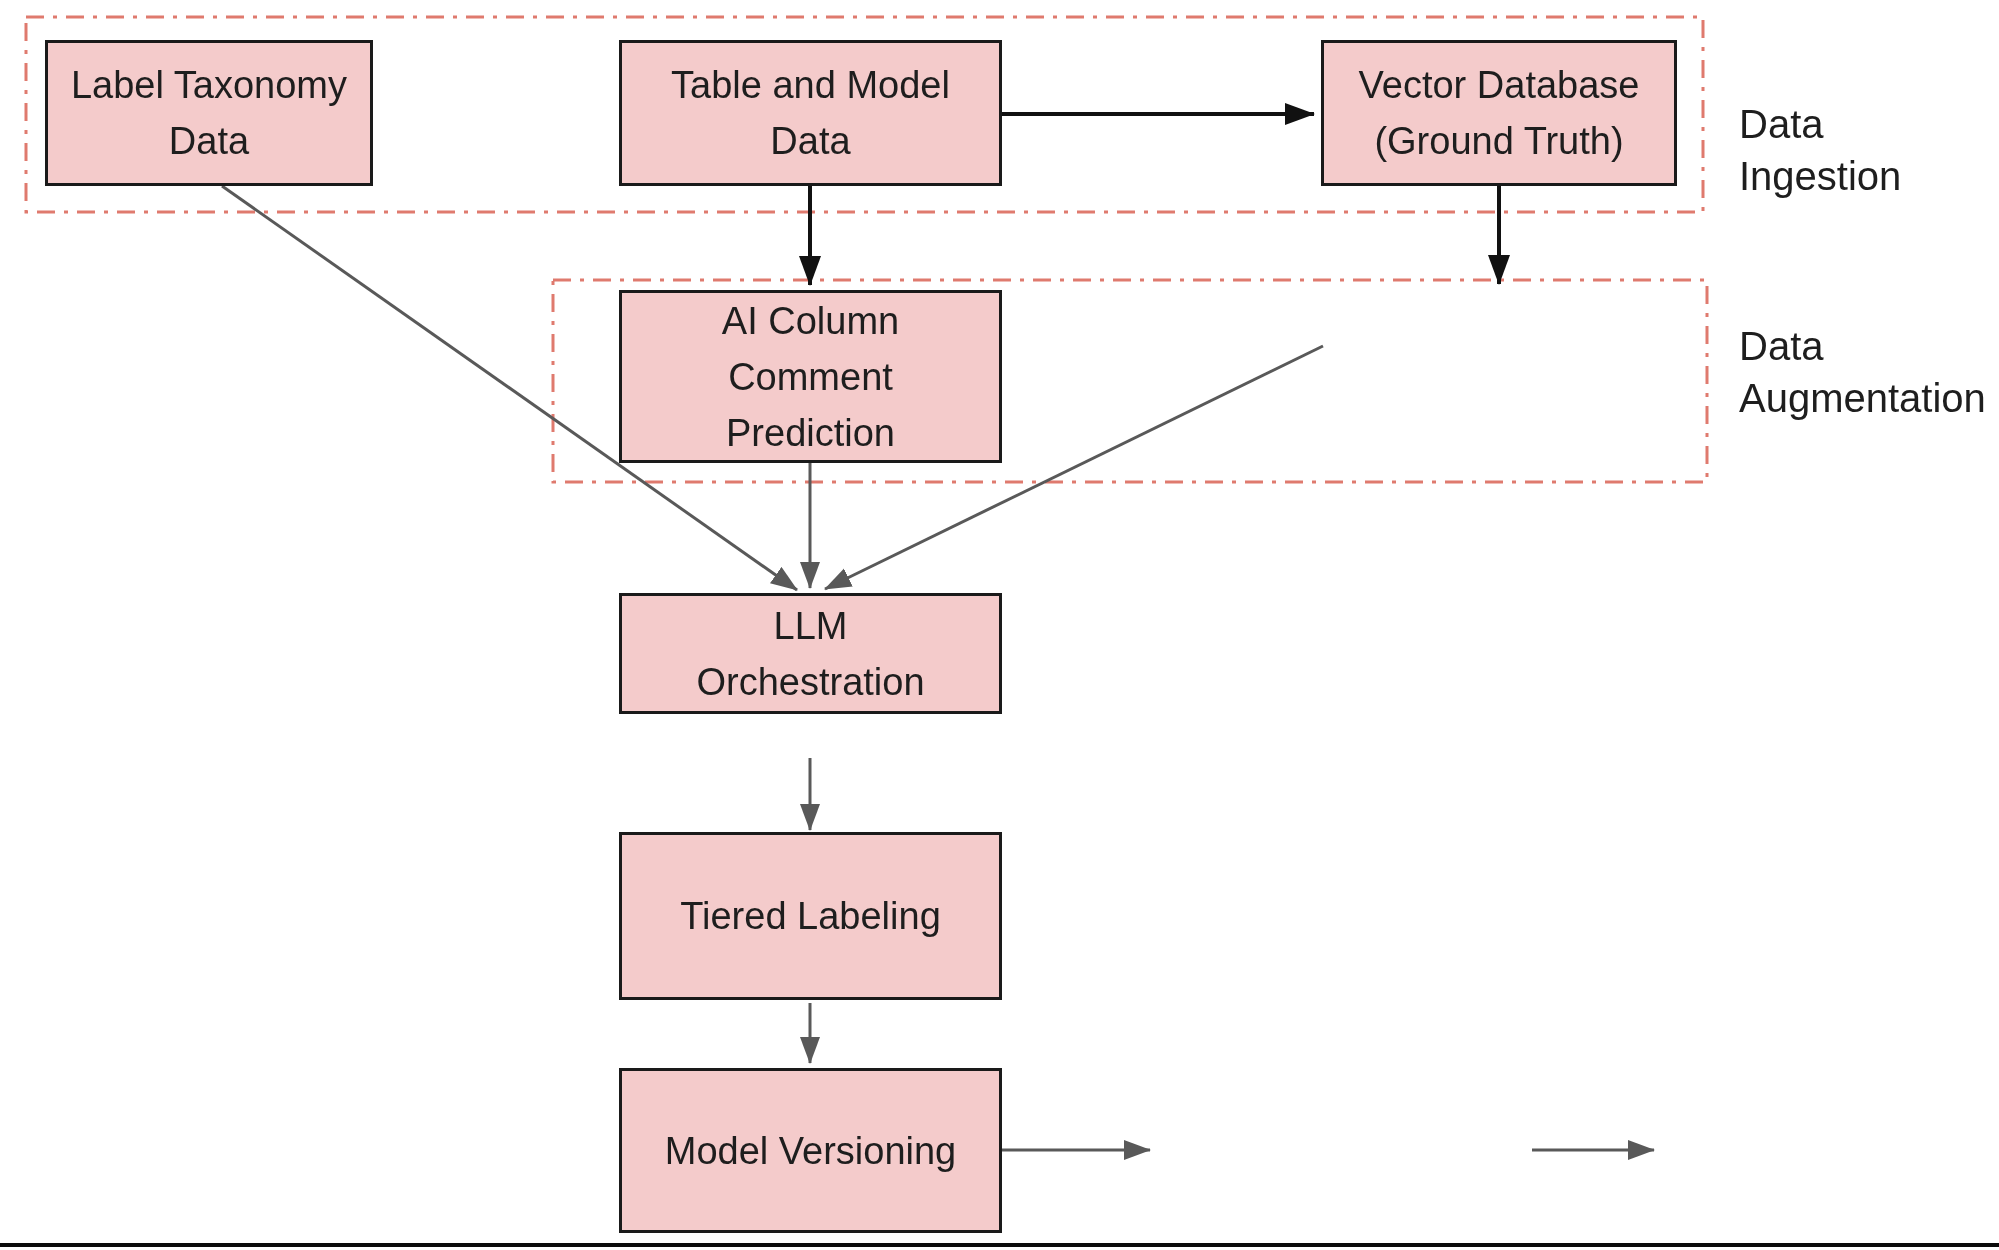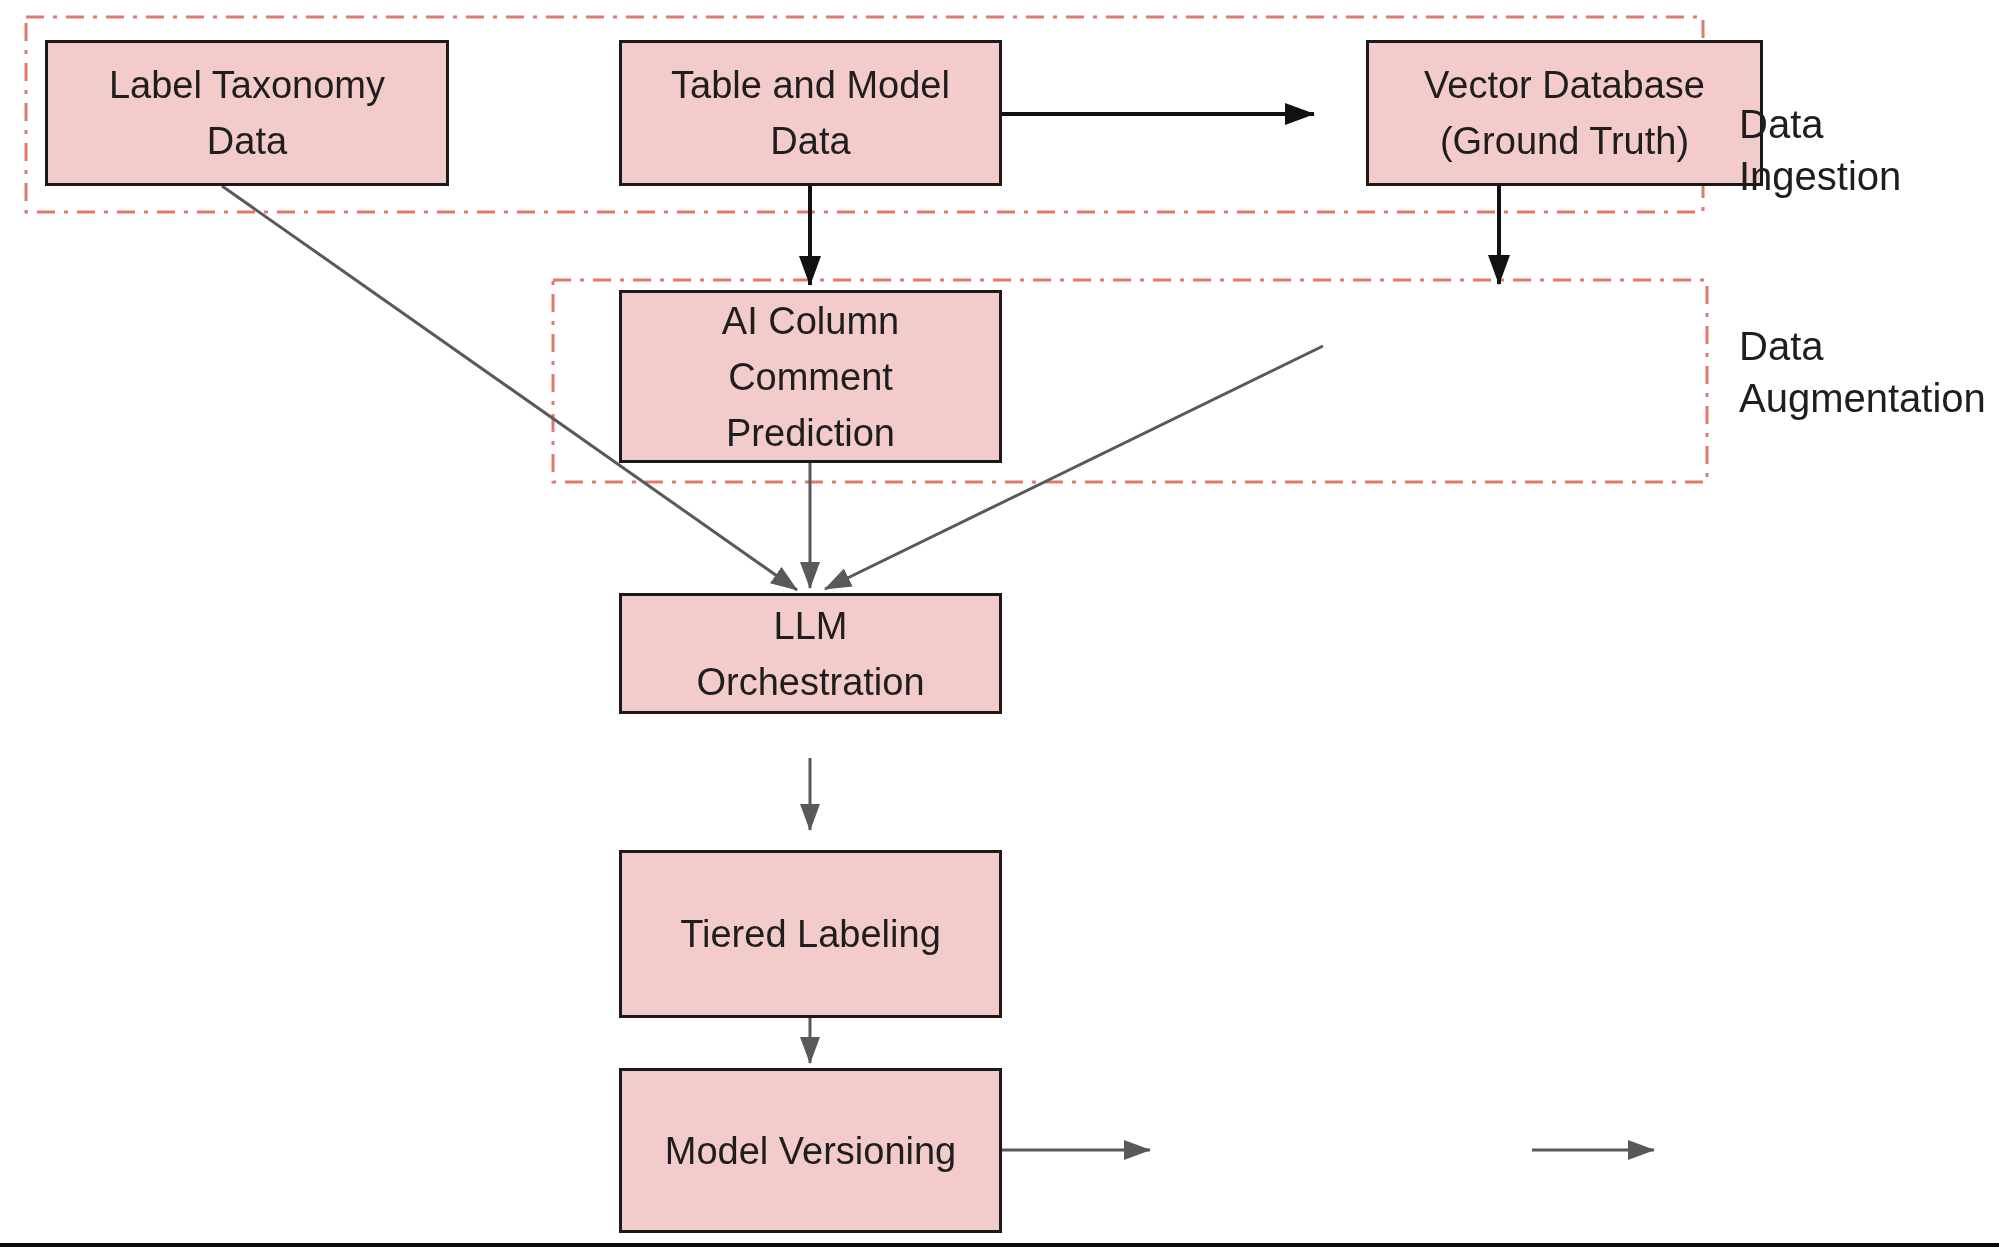--- a/index.html
+++ b/index.html
@@ -42,44 +42,44 @@
 
     <line x1="222" y1="186" x2="797" y2="590" stroke="#595959" stroke-width="3" marker-end="url(#headGray)"></line>
     <line x1="810" y1="463" x2="810" y2="588" stroke="#595959" stroke-width="3" marker-end="url(#headGray)"></line>
     <line x1="1323" y1="346" x2="825" y2="589" stroke="#595959" stroke-width="3" marker-end="url(#headGray)"></line>
     <line x1="810" y1="758" x2="810" y2="830" stroke="#595959" stroke-width="3" marker-end="url(#headGray)"></line>
     <line x1="810" y1="1003" x2="810" y2="1063" stroke="#595959" stroke-width="3" marker-end="url(#headGray)"></line>
     <line x1="1002" y1="1150" x2="1150" y2="1150" stroke="#595959" stroke-width="3" marker-end="url(#headGray)"></line>
     <line x1="1532" y1="1150" x2="1654" y2="1150" stroke="#595959" stroke-width="3" marker-end="url(#headGray)"></line>
   </svg>
 
-  <div class="node" style="left:45px;top:40px;width:404px;height:146px">
+  <div class="node" style="left:45px;top:40px;width:328px;height:146px">
     <span class="node-text">Label Taxonomy
 Data</span>
   </div>
   <div class="node" style="left:619px;top:40px;width:383px;height:146px">
     <span class="node-text">Table and Model
 Data</span>
   </div>
-  <div class="node" style="left:1366px;top:40px;width:397px;height:146px">
+  <div class="node" style="left:1321px;top:40px;width:356px;height:146px">
     <span class="node-text">Vector Database
 (Ground Truth)</span>
   </div>
 
   <div class="node" style="left:619px;top:290px;width:383px;height:173px">
     <span class="node-text">AI Column
 Comment
 Prediction</span>
   </div>
 
   <div class="node" style="left:619px;top:593px;width:383px;height:121px">
     <span class="node-text">LLM
 Orchestration</span>
   </div>
-  <div class="node" style="left:619px;top:850px;width:383px;height:168px">
+  <div class="node" style="left:619px;top:832px;width:383px;height:168px">
     <span class="node-text">Tiered Labeling</span>
   </div>
 
   <div class="node" style="left:619px;top:1068px;width:383px;height:165px">
     <span class="node-text">Model Versioning</span>
   </div>
 
   <div class="section-label" style="left:1739px;top:98px;width:255px">Data
 Ingestion</div>
   <div class="section-label" style="left:1739px;top:320px;width:258px">Data

